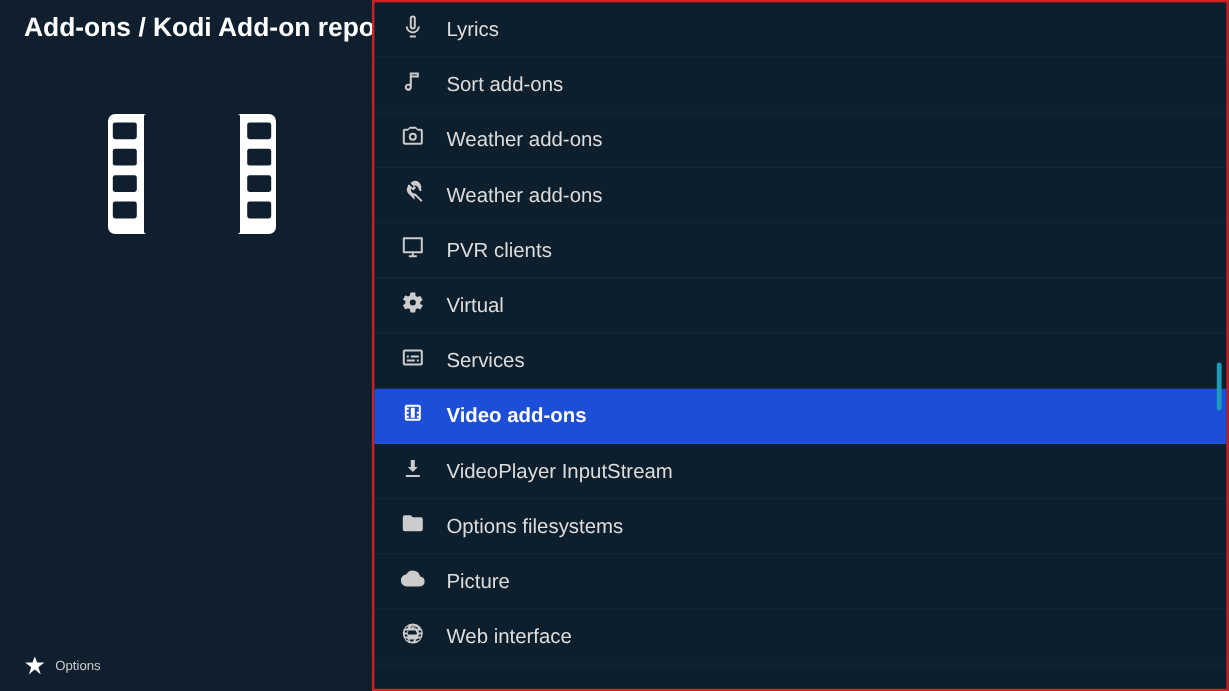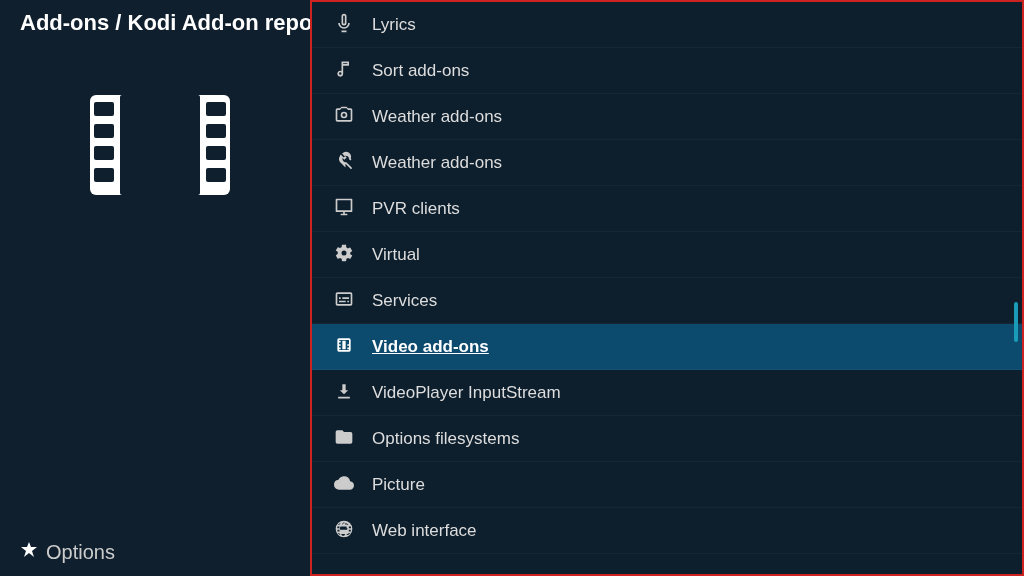--- a/index.html
+++ b/index.html
@@ -61,24 +61,24 @@
       width: 160px;
       height: 130px;
     }
 
     
     .options-bar {
       position: absolute;
       bottom: 12px;
       left: 20px;
       display: flex;
-      align-items: flex-start;
+      align-items: center;
       gap: 8px;
       color: #cccccc;
-      font-size: 20px;
+      font-size: 11px;
     }
 
     
     .dropdown-panel {
       position: absolute;
       top: 0;
       left: 310px;
       right: 0;
       bottom: 0;
       background-color: #0d1e2c;
@@ -89,22 +89,21 @@
       display: flex;
       align-items: center;
       padding: 0 20px;
       height: 46px;
       cursor: pointer;
       gap: 16px;
       border-bottom: 1px solid rgba(255,255,255,0.04);
     }
 
     .dropdown-item.selected {
-      background-color: #0c4a6e;
-      text-decoration: underline;
+      background-color: #1d4ed8;
     }
 
     .dropdown-item .item-icon {
       width: 24px;
       text-align: center;
       font-size: 16px;
       color: #cccccc;
       flex-shrink: 0;
     }
 

